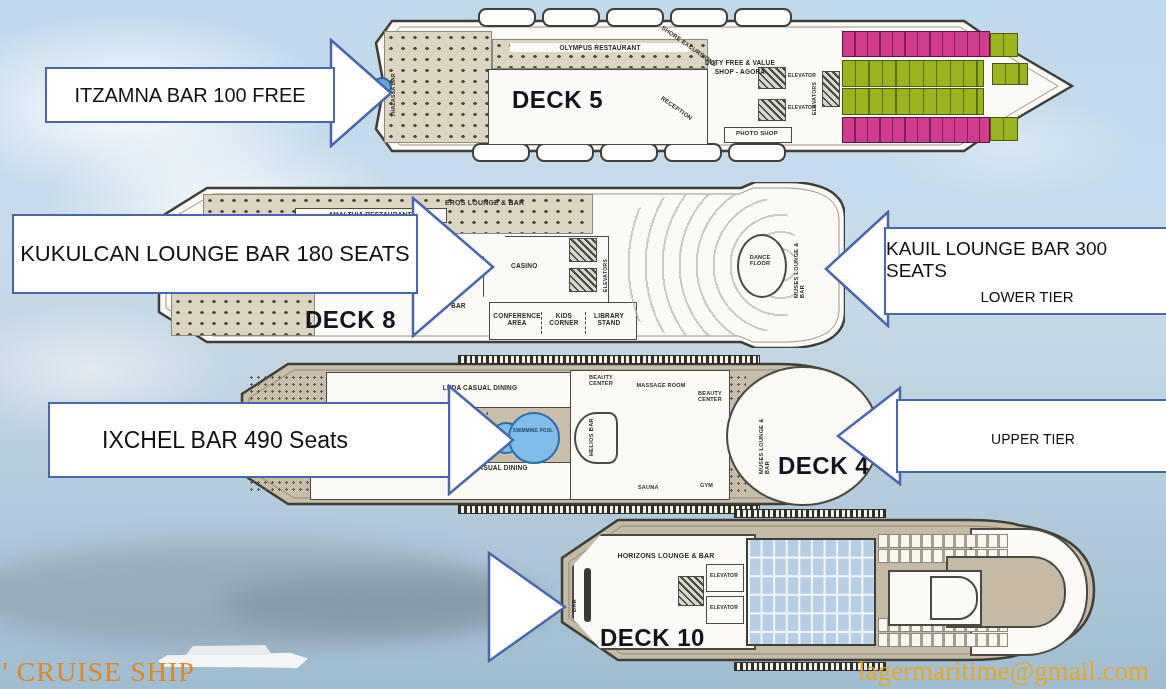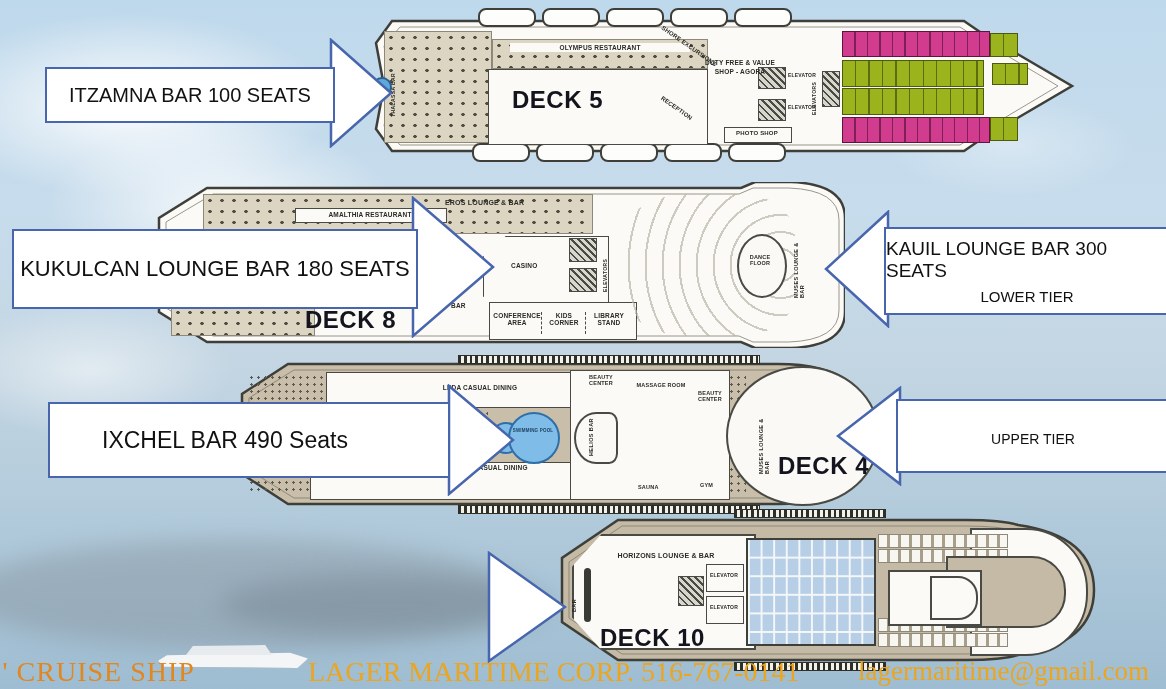--- a/index.html
+++ b/index.html
@@ -171,27 +171,27 @@
     <div class="loungers" style="left:340px;top:37px;width:128px;height:12px;"></div>
     <div class="loungers" style="left:340px;top:106px;width:128px;height:12px;"></div>
     <div class="loungers" style="left:340px;top:121px;width:128px;height:12px;"></div>
     <div class="abs" style="left:432px;top:16px;width:114px;height:124px;background:#FBFAF6;border:2px solid #4a4a44;border-radius:0 62px 62px 0;z-index:11;"></div>
     <div class="abs" style="left:408px;top:44px;width:116px;height:68px;background:#C4BAA5;border:2px solid #4a4a44;border-radius:0 34px 34px 0;z-index:12;"></div>
     <div class="abs" style="left:350px;top:58px;width:90px;height:52px;background:#FBFAF6;border:2px solid #4a4a44;z-index:13;"></div>
     <div class="abs" style="left:392px;top:64px;width:44px;height:40px;background:#FBFAF6;border:2px solid #4a4a44;border-radius:0 20px 20px 0;z-index:14;"></div>
   </div>
 
   <div class="callout-box" style="left:45px;top:67px;width:286px;height:52px;">
-    <div class="main" style="font-size:20px;">ITZAMNA BAR 100 SEATS</div>
+    <div class="main" style="font-size:20px;">ITZAMNA BAR 100 FREE</div>
   </div>
   <svg class="callout-arrow" style="left:329px;top:38px;" width="64" height="110" viewBox="0 0 64 110">
     <polygon points="2,2 62,55 2,108" fill="#fff" stroke="#4766AD" stroke-width="2.5"></polygon>
   </svg>
 
-  <div class="callout-box" style="left:12px;top:229px;width:402px;height:76px;">
+  <div class="callout-box" style="left:12px;top:214px;width:402px;height:76px;">
     <div class="main" style="font-size:22px;">KUKULCAN LOUNGE BAR 180 SEATS</div>
   </div>
   <svg class="callout-arrow" style="left:411px;top:196px;" width="84" height="142" viewBox="0 0 84 142">
     <polygon points="2,2 82,71 2,140" fill="#fff" stroke="#4766AD" stroke-width="2.5"></polygon>
   </svg>
 
   <svg class="callout-arrow" style="left:824px;top:210px;" width="66" height="118" viewBox="0 0 66 118">
     <polygon points="64,2 2,59 64,116" fill="#fff" stroke="#4766AD" stroke-width="2.5"></polygon>
   </svg>
   <div class="callout-box" style="left:884px;top:227px;width:282px;height:84px;">
@@ -216,16 +216,15 @@
   <svg class="callout-arrow" style="left:487px;top:551px;" width="80" height="112" viewBox="0 0 80 112">
     <polygon points="2,2 78,56 2,110" fill="#fff" stroke="#4766AD" stroke-width="2.5"></polygon>
   </svg>
 
   <div class="abs" style="left:158px;top:642px;width:150px;height:30px;z-index:15;">
     <div class="abs" style="left:0;top:10px;width:150px;height:16px;background:#f4f5f6;clip-path:polygon(0 55%,6% 20%,88% 5%,100% 40%,93% 100%,4% 92%);box-shadow:0 1px 2px rgba(90,110,125,.5);"></div>
     <div class="abs" style="left:28px;top:3px;width:86px;height:10px;background:#e8ebee;clip-path:polygon(0 100%,8% 10%,92% 0,100% 100%);"></div>
   </div>
 
   <div class="footer-text" style="left:-14px;top:656px;font-size:28px;color:#E2861E;letter-spacing:1px;">S' CRUISE SHIP</div>
-  <div class="footer-text" style="left:308px;top:656px;font-size:28px;color:#EBA51F;">LAGER MARITIME CORP.  516-767-0141</div>
   <div class="footer-text" style="left:858px;top:656px;font-size:27px;color:#EBA51F;">lagermaritime@gmail.com</div>
 
 </div>
 
 </body></html>

